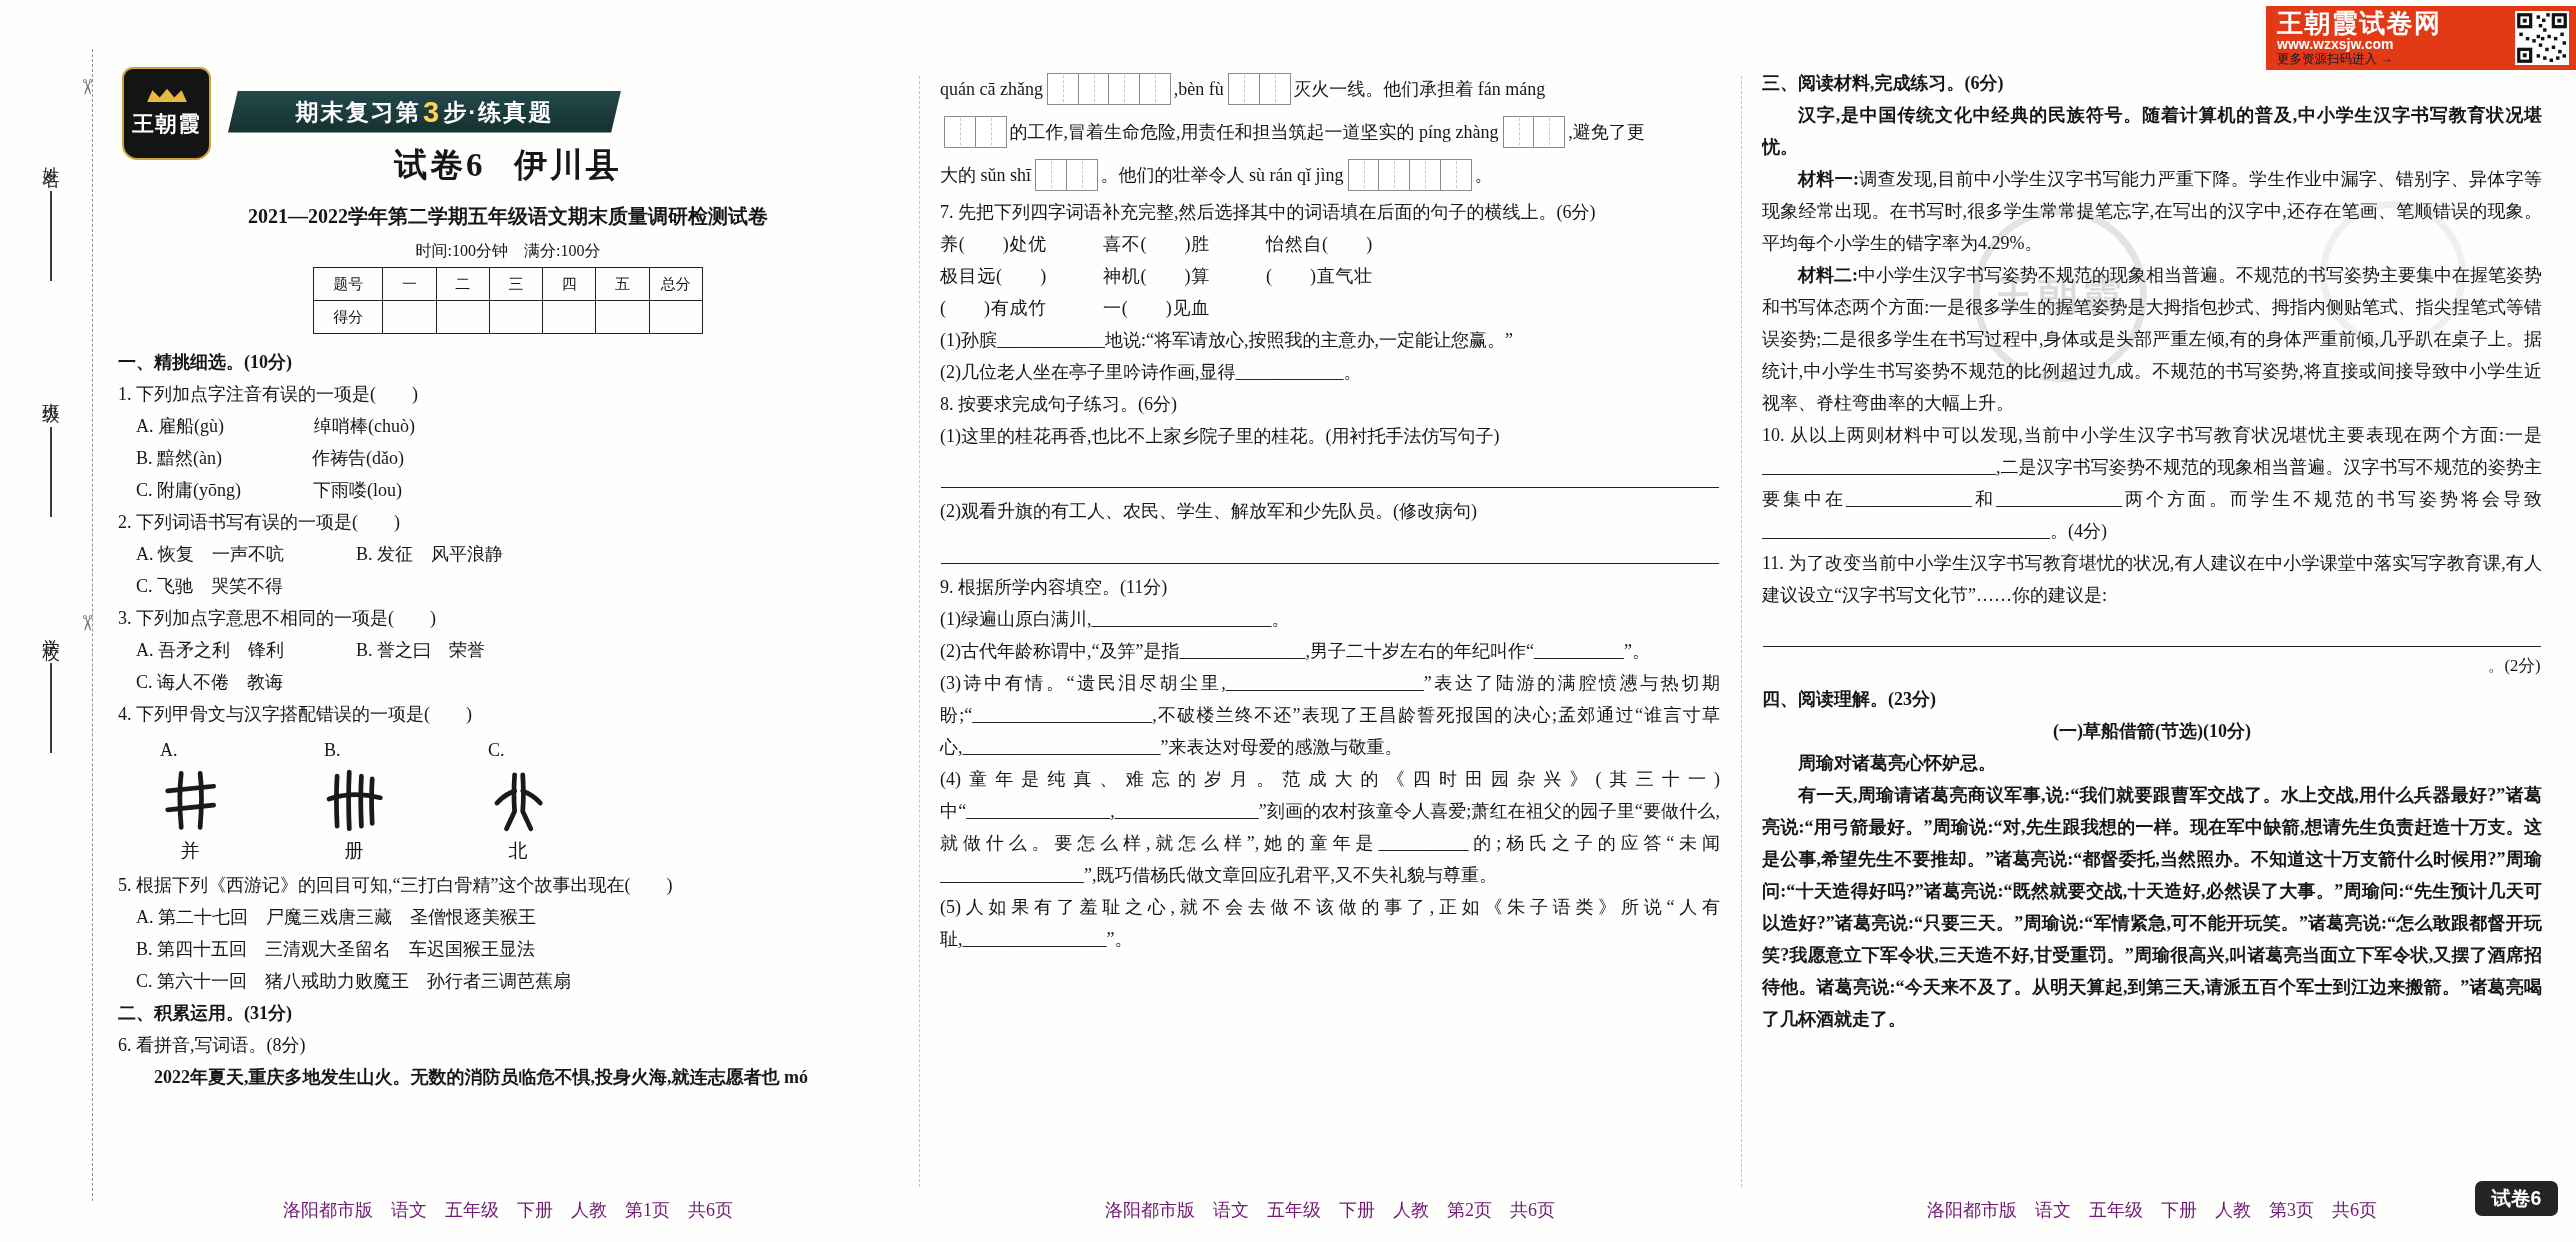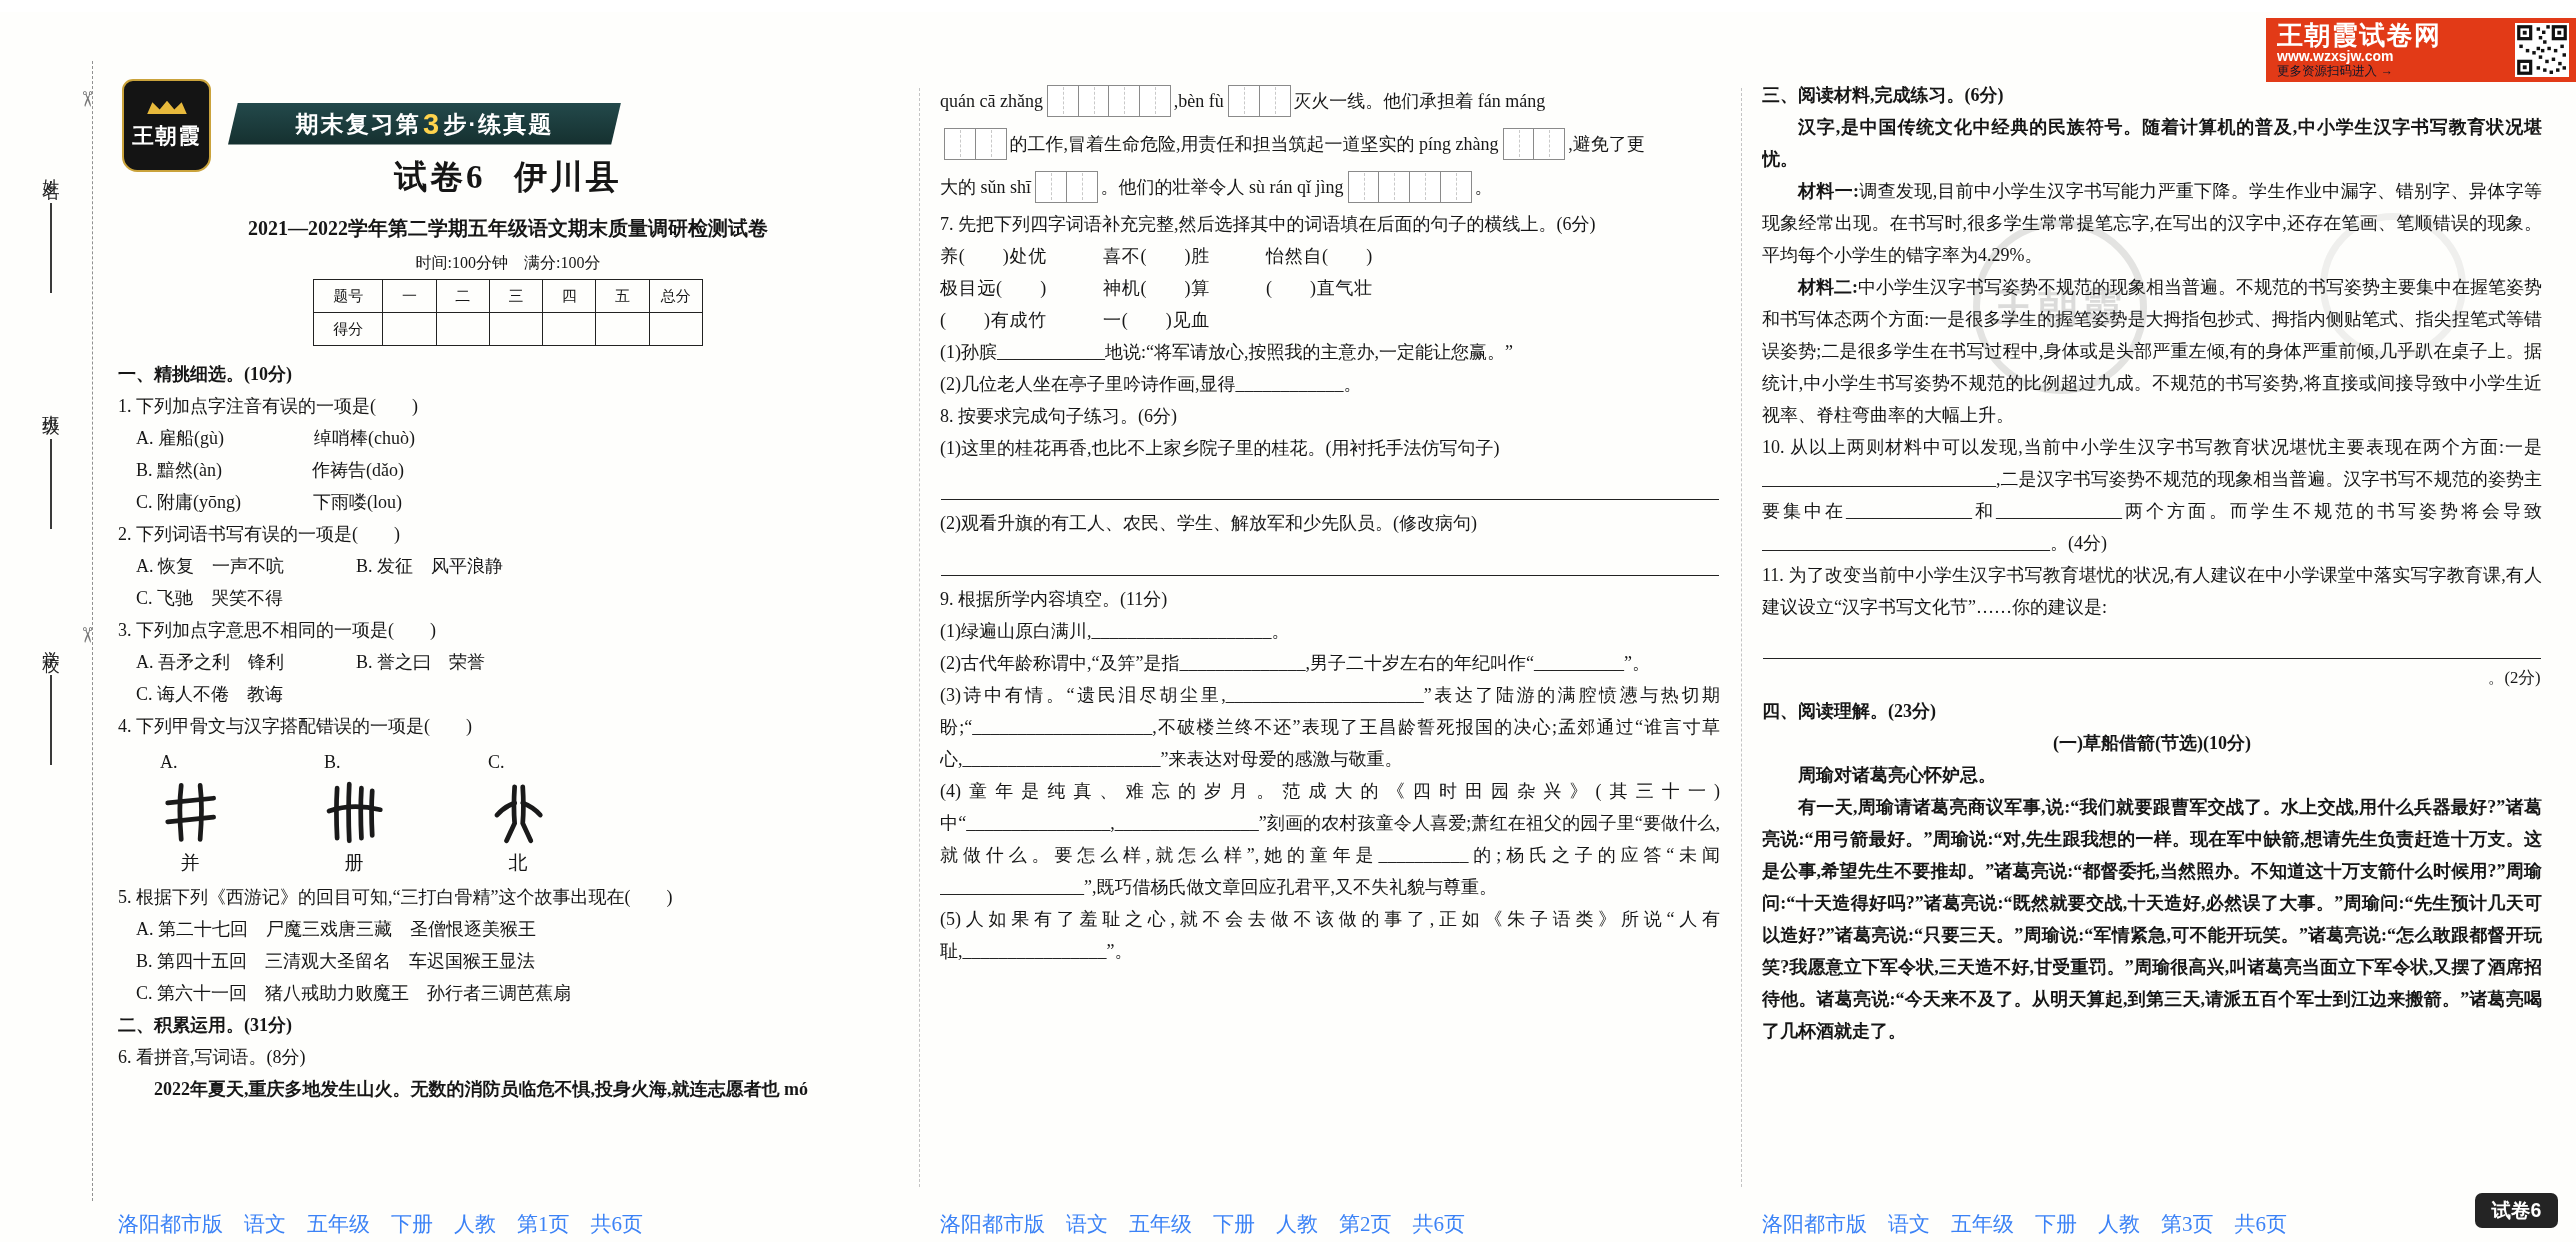--- a/index.html
+++ b/index.html
@@ -1,18 +1,18 @@
 <!DOCTYPE html>
 <html style="font-size:11px"><head>
 <meta charset="utf-8">
 <style>
   * { margin:0; padding:0; box-sizing:border-box; }
   html,body { width:2576px; height:1243px; }
   body { background:#ffffff; font-family:"Liberation Serif", serif; color:#161616; position:relative; overflow:hidden; }
-  .sheet { position:absolute; inset:0; background:#fefefc;margin-top:12px; }
+  .sheet { position:absolute; inset:0; background:#fefefc; }
 
   
   .promo { position:absolute; top:5.6px; right:0; width:310px; height:64px; background:#e23a17; display:flex; align-items:center; padding:4.2px 7px 4.2px 11px; gap:7px; }
   .promo-text { flex:1; display:flex; flex-direction:column; justify-content:center; line-height:1.1; }
   .promo-title { color:#ffffff; font-weight:bold; font-size:26px; letter-spacing:1.4px; font-family:"Liberation Sans", sans-serif; }
   .promo-url { color:#ffffff; font-weight:bold; font-size:14px; font-family:"Liberation Sans", sans-serif; }
   .promo-more { color:#0f172a; font-size:12.5px; font-family:"Liberation Sans", sans-serif; }
   .qr { width:54px; height:54px; background:#fff; flex:0 0 auto; }
 
   
@@ -65,21 +65,21 @@
   .wbox { width:32px; height:32px; border:1.4px solid #8a8a8a; margin-right:-1.4px; position:relative; background:#fff; }
   .wbox::before { content:''; position:absolute; left:50%; top:1.4px; bottom:1.4px; border-left:0.7px dashed #c9c9c9; }
 
   
   .answer-line { height:35px; border-bottom:1.4px solid #222; margin:1.4px 1.4px 7px; }
   .answer-row { display:flex; align-items:flex-end; margin:1.4px 1.4px 7px;flex-direction:column; }
   .alinefill { flex:1; border-bottom:1.4px solid #222; height:35px; }
   .tail { font-size:16.7px; line-height:21px; padding-left:1.4px; }
 
   
-  .footer { position:absolute; top:1198px; width:780px; text-align:left; font-size:21px; color:#3b82f6; }
+  .footer { position:absolute; top:1198px; width:780px; text-align:center; font-size:18px; color:#701a75; }
   .f1 { left:118px; } .f2 { left:940px; } .f3 { left:1762px; }
   .corner-badge { position:absolute; right:18px; top:1181px; background:#242424; color:#fff; padding:4.2px 16.7px; border-radius:7px; font-size:19.5px; font-weight:bold; font-family:"Liberation Sans", sans-serif; }
   .seal { position:absolute; border-radius:50%; border:7px solid rgba(130,130,130,.22); color:rgba(130,130,130,.28); display:flex; align-items:center; justify-content:center; font-size:40px; font-weight:bold; letter-spacing:4.2px; }
   .seal1 { left:1973px; top:208px; width:174px; height:174px; }
   .seal2 { left:2320px; top:201px; width:146px; height:146px; opacity:.55; }
   .idiom { letter-spacing:0.7px; }
 </style>
 </head>
 <body>
 

